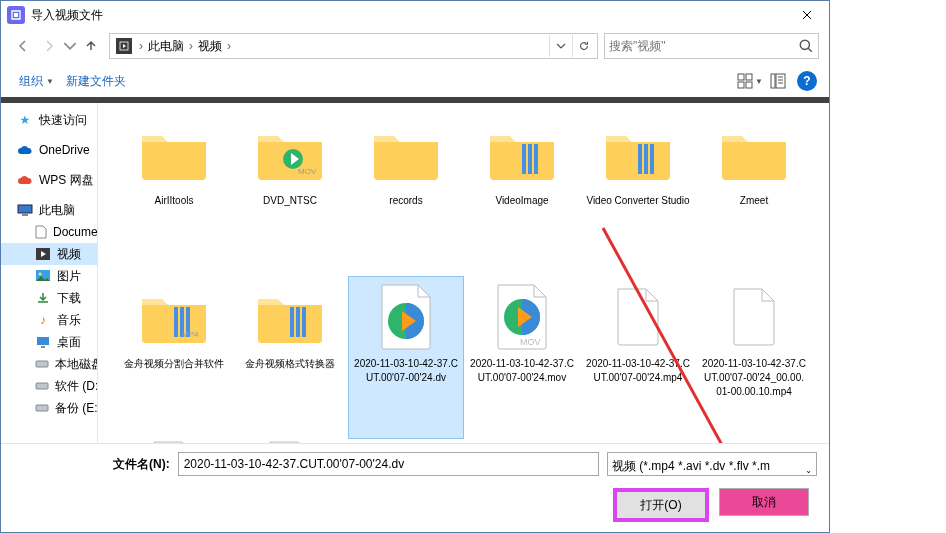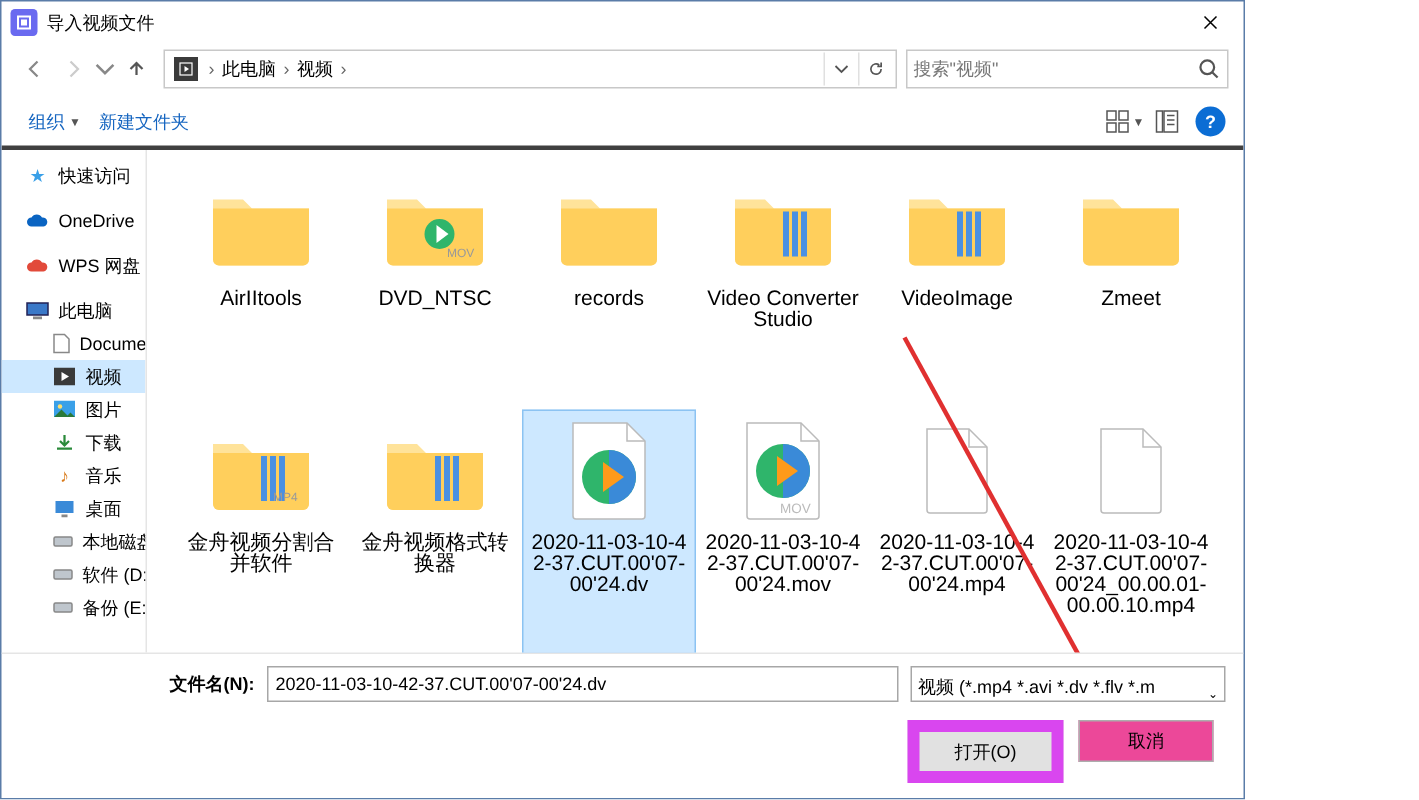--- a/index.html
+++ b/index.html
@@ -20,53 +20,53 @@
   .breadcrumb .vicon{width:16px;height:16px;background:#3a3a3a;display:flex;align-items:center;justify-content:center;margin:0 4px;}
   .breadcrumb .vicon svg{width:10px;height:10px;}
   .breadcrumb .sep{color:#666;padding:0 3px;}
   .breadcrumb .crumb{padding:0 2px;}
   .breadcrumb .spacer{flex:1;}
   .breadcrumb .dd,.breadcrumb .refresh{width:22px;height:22px;display:flex;align-items:center;justify-content:center;color:#555;border-left:1px solid #e0e0e0;}
   .search{width:205px;height:24px;border:1px solid #c8c8c8;display:flex;align-items:center;padding:0 4px;color:#777;}
   .search .ph{flex:1;white-space:nowrap;overflow:hidden;}
   .search .sicon{width:16px;height:16px;display:flex;align-items:center;justify-content:center;color:#555;}
   
-  .toolbar{height:32px;display:flex;align-items:center;padding:0 12px;border-bottom:3px solid #404040;}
+  .toolbar{height:32px;display:flex;align-items:center;padding:0 12px;border-bottom:6px solid #404040;}
   .toolbar .tbtn{padding:4px 6px;display:flex;align-items:center;gap:3px;color:#1565c0;}
   .toolbar .tbtn .dd{font-size:8px;color:#555;}
   .toolbar .spacer{flex:1;}
   .toolbar .ricon{width:26px;height:22px;display:flex;align-items:center;justify-content:center;color:#555;margin-left:2px;}
   .toolbar .help{width:20px;height:20px;border-radius:50%;background:#0b6dd4;color:#fff;display:flex;align-items:center;justify-content:center;font-weight:bold;margin-left:6px;}
   
   .body{flex:1;display:flex;min-height:0;}
   .sidebar{width:96px;border-right:0;padding-top:6px;overflow:hidden;}
   .sidebar .item{display:flex;align-items:center;height:22px;padding-left:16px;gap:6px;white-space:nowrap;}
   .sidebar .sub{padding-left:34px;}
   .sidebar .item.sel{background:#cde8ff;}
   .sidebar .item .ic{width:16px;height:16px;display:flex;align-items:center;justify-content:center;}
   .content{flex:1;position:relative;overflow:hidden;border-left:1px solid #e5e5e5;}
   .grid{display:flex;flex-wrap:wrap;align-content:flex-start;padding:10px 0 0 18px;gap:0;}
   .tile{width:114px;height:155px;display:flex;flex-direction:column;align-items:center;padding-top:6px;border:1px solid transparent;}
   .tile.sel{background:#cde8ff;border:1px solid #8cc3f2;}
   .tile .thumb{width:80px;height:68px;display:flex;align-items:center;justify-content:center;position:relative;}
-  .tile .label{width:104px;text-align:center;line-height:14px;font-size:14px;margin-top:6px;word-break:break-all;}
+  .tile .label{width:104px;text-align:center;line-height:14px;font-size:10px;margin-top:6px;word-break:break-all;}
   
   .row3{position:absolute;left:18px;top:330px;display:flex;gap:0;}
   .row3 .tile{height:40px;}
   .row3 .thumb{height:26px;}
   
   .footer{border-top:1px solid #e5e5e5;padding:8px 12px 10px 12px;}
   .fn-row{display:flex;align-items:center;gap:8px;margin-bottom:12px;padding-left:100px;}
   .fn-row .lbl{white-space:nowrap;font-weight:bold;}
   .fn-row input{flex:1;height:22px;border:1px solid #a7a7a7;padding:0 5px;font-family:inherit;font-size:12px;}
   .fn-row .filter{width:200px;height:22px;border:1px solid #a7a7a7;display:flex;align-items:flex-end;padding:0 4px;white-space:nowrap;overflow:hidden;}
   .fn-row .filter .dd{margin-left:auto;font-size:8px;}
   .btn-row{display:flex;justify-content:flex-end;gap:10px;padding-right:8px;}
   .btn-row .btn{width:88px;height:26px;border:1px solid #adadad;background:#ec4899;display:flex;align-items:center;justify-content:center;}
-  .btn-row .btn.primary{border:8px solid #d946ef;background:#e1e1e1;}
+  .btn-row .btn.primary{border:4px solid #d946ef;background:#e1e1e1;}
   
   .arrow-annot{position:absolute;pointer-events:none;}
   
   .folder-svg{width:72px;height:56px;}
   .page-svg{width:48px;height:60px;}
 </style>
 </head>
 <body>
 
 <div class="window">
@@ -321,35 +321,35 @@
               <svg class="folder-svg" viewBox="0 0 72 56">
                 <path d="M4 10h20l6 6h38v34a4 4 0 01-4 4H8a4 4 0 01-4-4z" fill="#ffe39a"></path>
                 <path d="M4 16h64v34a4 4 0 01-4 4H8a4 4 0 01-4-4z" fill="#ffcf5c"></path>
                 <g transform="translate(36 18)">
                   <rect x="0" y="0" width="4" height="30" fill="#4a90e2"></rect>
                   <rect x="6" y="0" width="4" height="30" fill="#4a90e2"></rect>
                   <rect x="12" y="0" width="4" height="30" fill="#4a90e2"></rect>
                 </g>
               </svg>
             </div>
-          <div class="label">Video Converter Studio</div>
+          <div class="label">VideoImage</div>
         </div>
         <div class="tile">
           <div class="thumb">
               <svg class="folder-svg" viewBox="0 0 72 56">
                 <path d="M4 10h20l6 6h38v34a4 4 0 01-4 4H8a4 4 0 01-4-4z" fill="#ffe39a"></path>
                 <path d="M4 16h64v34a4 4 0 01-4 4H8a4 4 0 01-4-4z" fill="#ffcf5c"></path>
                 <g transform="translate(36 18)">
                   <rect x="0" y="0" width="4" height="30" fill="#4a90e2"></rect>
                   <rect x="6" y="0" width="4" height="30" fill="#4a90e2"></rect>
                   <rect x="12" y="0" width="4" height="30" fill="#4a90e2"></rect>
                 </g>
               </svg>
             </div>
-          <div class="label">VideoImage</div>
+          <div class="label">Video Converter Studio</div>
         </div>
         <div class="tile">
           <div class="thumb">
               <svg class="folder-svg" viewBox="0 0 72 56">
                 <path d="M4 10h20l6 6h38v34a4 4 0 01-4 4H8a4 4 0 01-4-4z" fill="#ffe39a"></path>
                 <path d="M4 16h64v34a4 4 0 01-4 4H8a4 4 0 01-4-4z" fill="#ffcf5c"></path>
               </svg>
             </div>
           <div class="label">Zmeet</div>
         </div>

